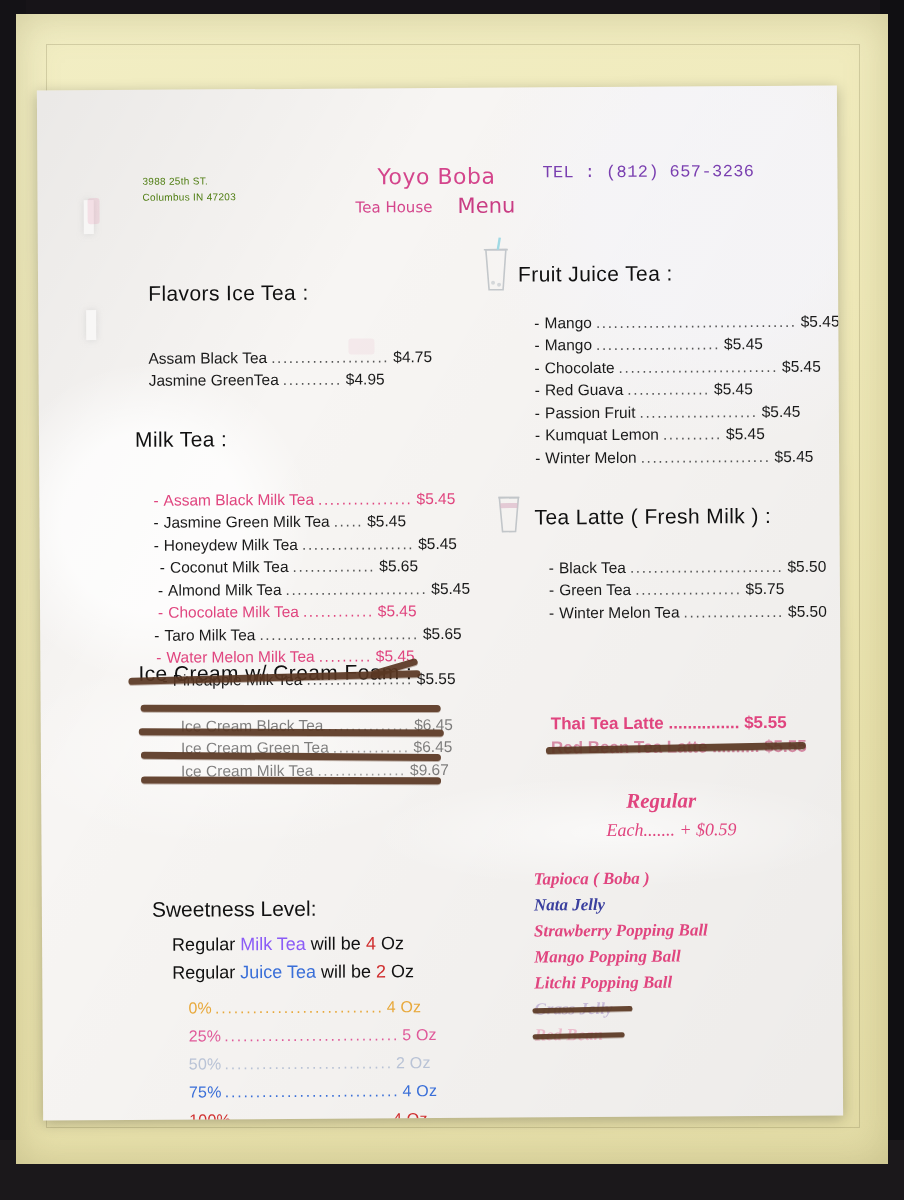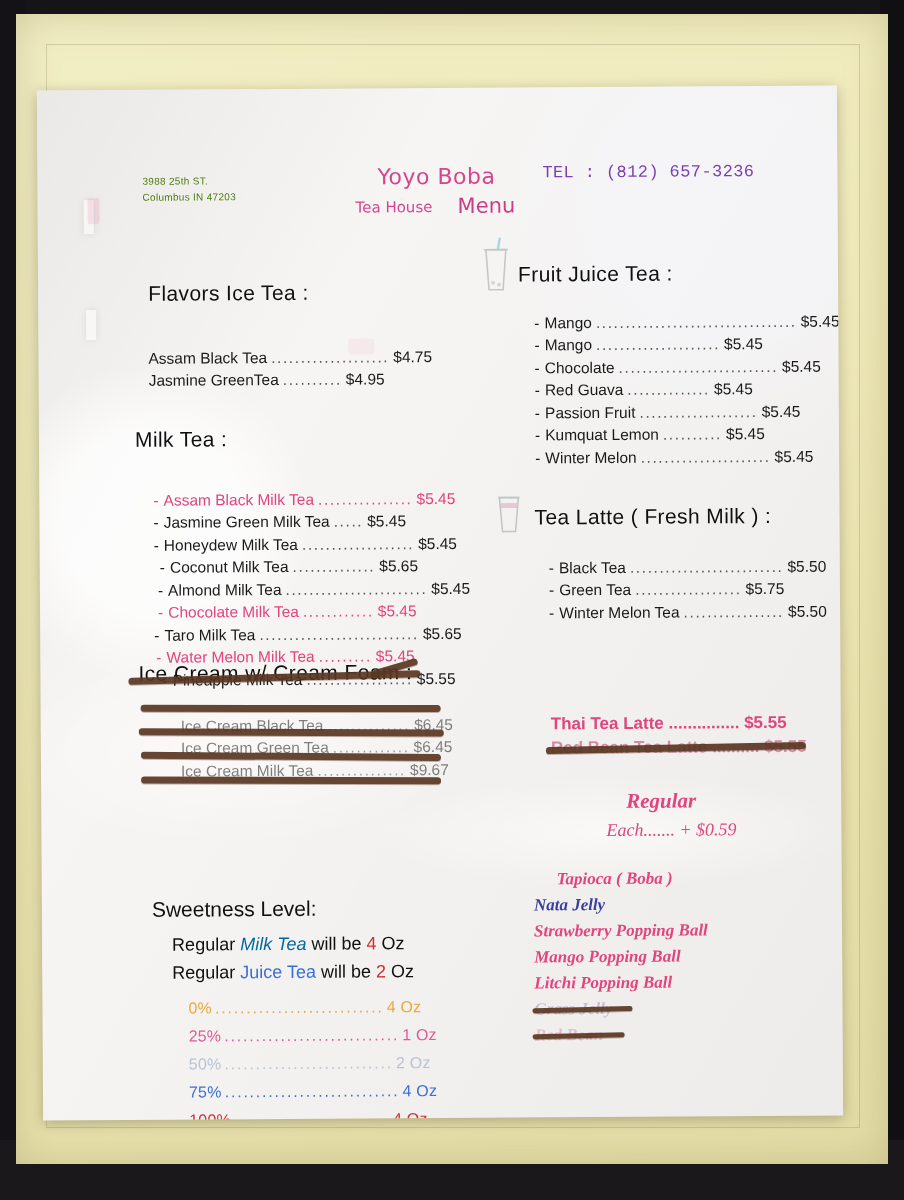--- a/index.html
+++ b/index.html
@@ -122,21 +122,21 @@
   .marker.thin{height:5px;}
   .faded2{opacity:.3;}
 
   
   .sw-title{
     position:absolute;left:110px;top:808px;font-size:21px;color:#111;
   }
   .sw-line{
     position:absolute;font-size:18px;color:#111;white-space:nowrap;
   }
-  .sw-line .hl-pink{color:#0369a1;font-style:italic;}
+  .sw-line .hl-pink{color:#8b5cf6;}
   .sw-line .hl-blue{color:#3a6fd8;}
   .sw-line .num{color:#d02f2f;}
   .sw-row{
     position:absolute;display:flex;align-items:baseline;white-space:nowrap;
     font-size:16px;letter-spacing:.2px;
   }
   .sw-row .dots{letter-spacing:1.8px;margin:0 3px;}
 
   
   .topping-title{
@@ -403,21 +403,21 @@
       <div class="redbean">
         <span>Red Bean Tea Latte</span>
         <span>..........</span>
         <span>$5.55</span>
       </div>
       <div class="marker" style="left:505px;top:658px;width:260px;transform:rotate(-0.8deg);"></div>
 
       <div class="topping-title">Regular</div>
       <div class="topping-each">Each....... + $0.59</div>
 
-      <div class="top-item t-pink" style="left:515px;top:782px;">Tapioca ( Boba )</div>
+      <div class="top-item t-pink" style="left:492px;top:782px;">Tapioca ( Boba )</div>
       <div class="top-item t-blue" style="left:492px;top:808px;text-align:center;">Nata Jelly</div>
       <div class="top-item t-pink" style="left:492px;top:834px;">Strawberry Popping Ball</div>
       <div class="top-item t-pink" style="left:492px;top:860px;">Mango Popping Ball</div>
       <div class="top-item t-pink" style="left:492px;top:886px;">Litchi Popping Ball</div>
       <div class="top-item t-purple faded2" style="left:492px;top:912px;">Grass Jelly</div>
       <div class="top-item t-pink faded2" style="left:492px;top:938px;">Red Bean</div>
       <div class="marker thin" style="left:490px;top:920px;width:100px;transform:rotate(-1deg);"></div>
       <div class="marker thin" style="left:490px;top:946px;width:92px;transform:rotate(-1deg);"></div>
 
       <div class="sw-title">Sweetness Level:</div>
@@ -430,21 +430,21 @@
       </div>
 
       <div class="sw-row" style="left:146px;top:910px;color:#e8a93c;">
         <span>0%</span>
         <span class="dots">...........................</span>
         <span>4 Oz</span>
       </div>
       <div class="sw-row" style="left:146px;top:938px;color:#e05a9a;">
         <span>25%</span>
         <span class="dots">............................</span>
-        <span>1 Oz</span>
+        <span>5 Oz</span>
       </div>
       <div class="sw-row" style="left:146px;top:966px;color:#b9c3d6;">
         <span>50%</span>
         <span class="dots">...........................</span>
         <span>2 Oz</span>
       </div>
       <div class="sw-row" style="left:146px;top:994px;color:#3a6fd8;">
         <span>75%</span>
         <span class="dots">............................</span>
         <span>4 Oz</span>

